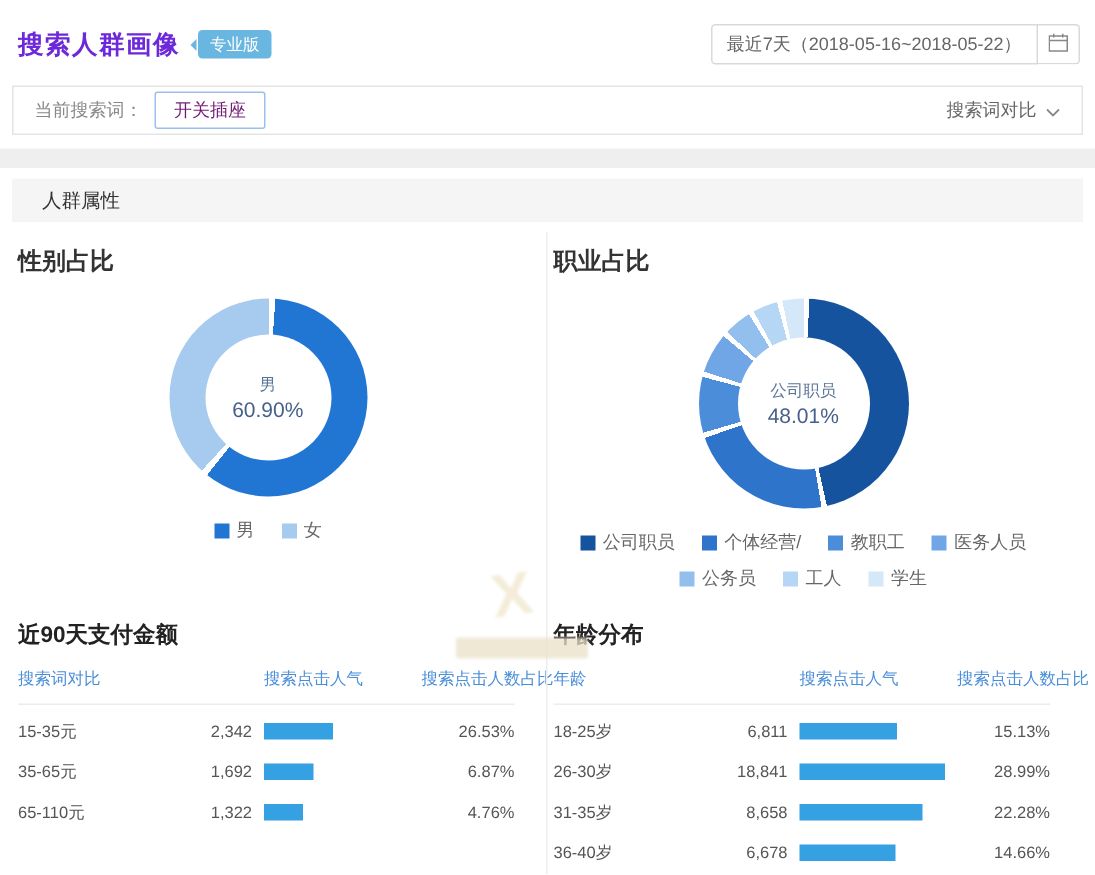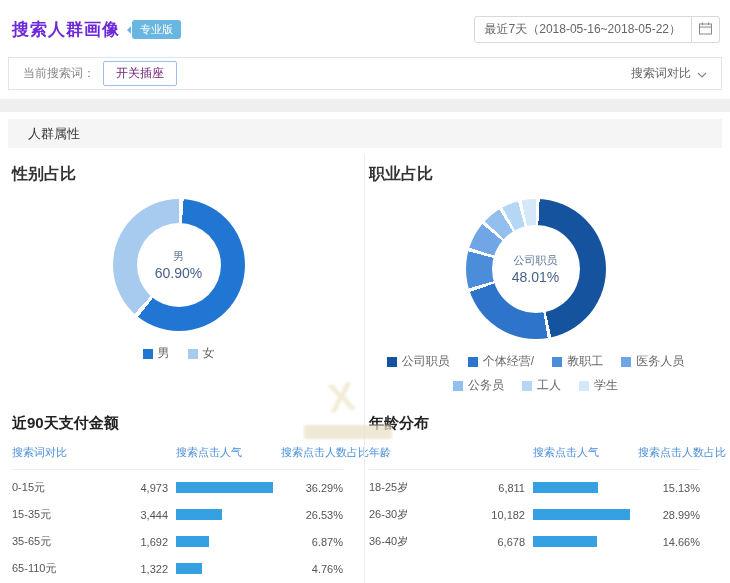--- a/index.html
+++ b/index.html
@@ -196,30 +196,22 @@
     <div class="tables-row">
       <div class="table-half">
         <div class="tbl-title">近90天支付金额</div>
         <div class="tbl-head">
             <div>搜索词对比</div>
             <div class="h-pop">搜索点击人气</div>
             <div class="h-share">搜索点击人数占比</div>
           </div>
         <div class="tbl-body">
             <div class="tbl-row">
-              <div>0-15元</div>
-              <div class="cell-val">4,973</div>
-              <div class="bar-cell">
-                <div class="pop-bar" style="width: 100%; background: rgb(53, 160, 226);"></div>
-              </div>
-              <div class="cell-pct">36.29%</div>
-            </div>
-            <div class="tbl-row">
               <div>15-35元</div>
-              <div class="cell-val">3,444</div>
+              <div class="cell-val">2,342</div>
               <div class="bar-cell">
                 <div class="pop-bar" style="width: 47.1%; background: rgb(53, 160, 226);"></div>
               </div>
               <div class="cell-pct">26.53%</div>
             </div>
             <div class="tbl-row">
               <div>35-65元</div>
               <div class="cell-val">1,692</div>
               <div class="bar-cell">
                 <div class="pop-bar" style="width: 34%; background: rgb(53, 160, 226);"></div>
@@ -248,25 +240,33 @@
             <div class="tbl-row">
               <div>18-25岁</div>
               <div class="cell-val">6,811</div>
               <div class="bar-cell">
                 <div class="pop-bar" style="width: 66.9%; background: rgb(53, 160, 226);"></div>
               </div>
               <div class="cell-pct">15.13%</div>
             </div>
             <div class="tbl-row">
               <div>26-30岁</div>
-              <div class="cell-val">10,182</div>
+              <div class="cell-val">18,841</div>
               <div class="bar-cell">
                 <div class="pop-bar" style="width: 100%; background: rgb(53, 160, 226);"></div>
               </div>
               <div class="cell-pct">28.99%</div>
+            </div>
+            <div class="tbl-row">
+              <div>31-35岁</div>
+              <div class="cell-val">8,658</div>
+              <div class="bar-cell">
+                <div class="pop-bar" style="width: 85%; background: rgb(53, 160, 226);"></div>
+              </div>
+              <div class="cell-pct">22.28%</div>
             </div>
             <div class="tbl-row">
               <div>36-40岁</div>
               <div class="cell-val">6,678</div>
               <div class="bar-cell">
                 <div class="pop-bar" style="width: 65.6%; background: rgb(53, 160, 226);"></div>
               </div>
               <div class="cell-pct">14.66%</div>
             </div>
             <div class="tbl-row"></div>

